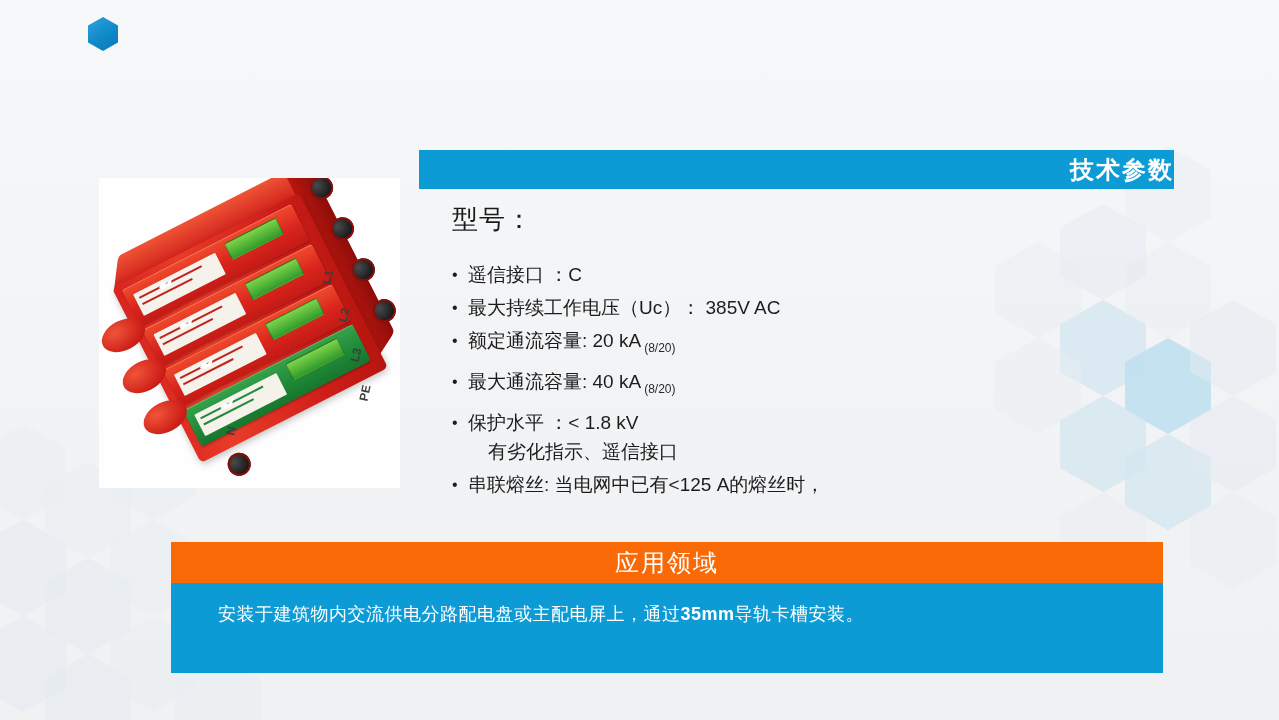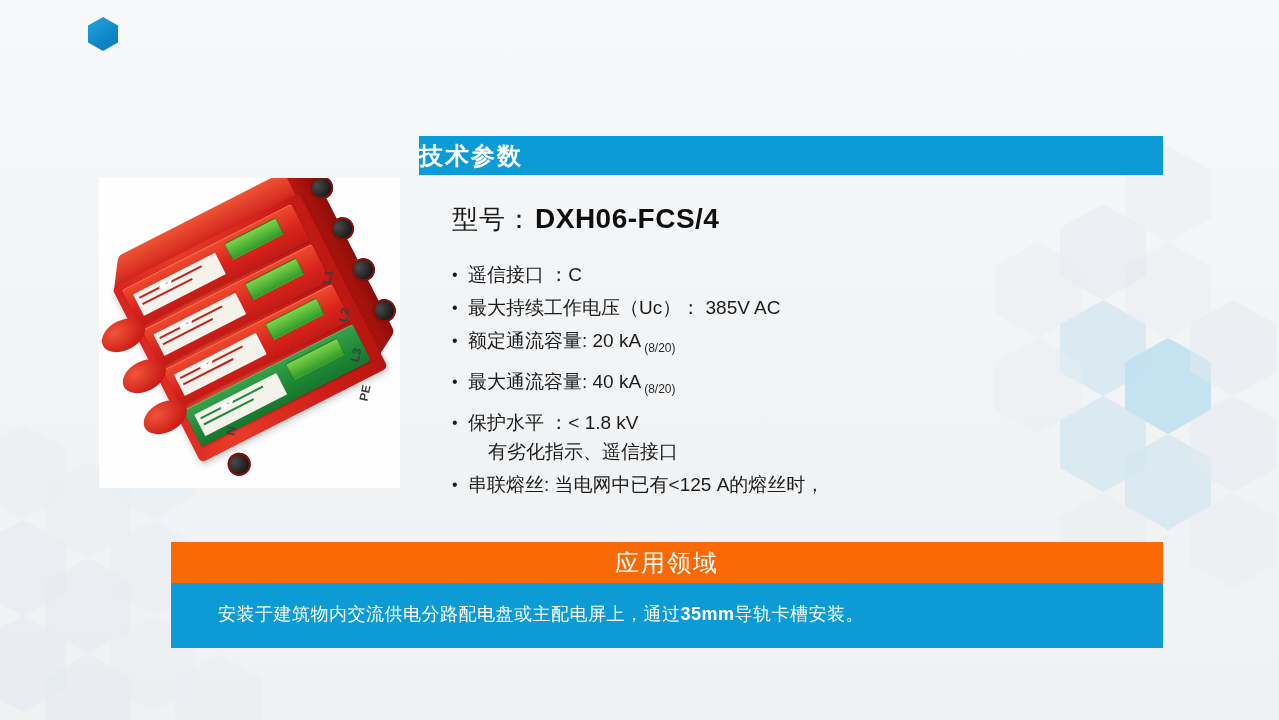--- a/index.html
+++ b/index.html
@@ -180,27 +180,28 @@
     font-family: "Liberation Sans", sans-serif;
     font-size: 12px;
     font-weight: bold;
     color: #3d3d3d;
   }
 
   
   #tech-header {
     position: absolute;
     left: 419px;
-    top: 136px;
+    top: 150px;
     width: 744px;
     height: 39px;
     background: #0d9bd6;
     display: flex;
     align-items: center;
-    justify-content: flex-start;
+    justify-content: flex-end;
+    padding-left: 11px;
   }
   #tech-header-text {
     color: #ffffff;
     font-size: 24px;
     font-weight: bold;
     letter-spacing: 2px;
   }
 
   #model-row {
     position: absolute;
@@ -272,21 +273,21 @@
     color: #ffffff;
     font-size: 24px;
     font-weight: normal;
     letter-spacing: 2px;
   }
   #app-body {
     position: absolute;
     left: 171px;
     top: 583px;
     width: 992px;
-    height: 65px;
+    height: 90px;
     background: #0d9bd6;
   }
   #app-body-text {
     position: absolute;
     left: 47px;
     top: 19px;
     color: #ffffff;
     font-size: 18px;
     letter-spacing: .5px;
     white-space: nowrap;
@@ -377,21 +378,20 @@
       <div class="term-text" style="left:128px; top:246px; transform:rotate(-78deg);">N</div>
     </div>
   </div>
 
   <div id="tech-header">
     <span id="tech-header-text">技术参数</span>
   </div>
 
   <div id="model-row">
     <span id="model-label">型号：</span>
-    <span id="model-value">DXH06-FCS/4</span>
   </div>
 
   <div id="spec-list">
       <div class="spec-item">
         <span class="spec-bullet">•</span>
         <span class="spec-body">
           <div class="spec-line"><span>遥信接口  ：C</span></div>
         </span>
       </div>
       <div class="spec-item">

